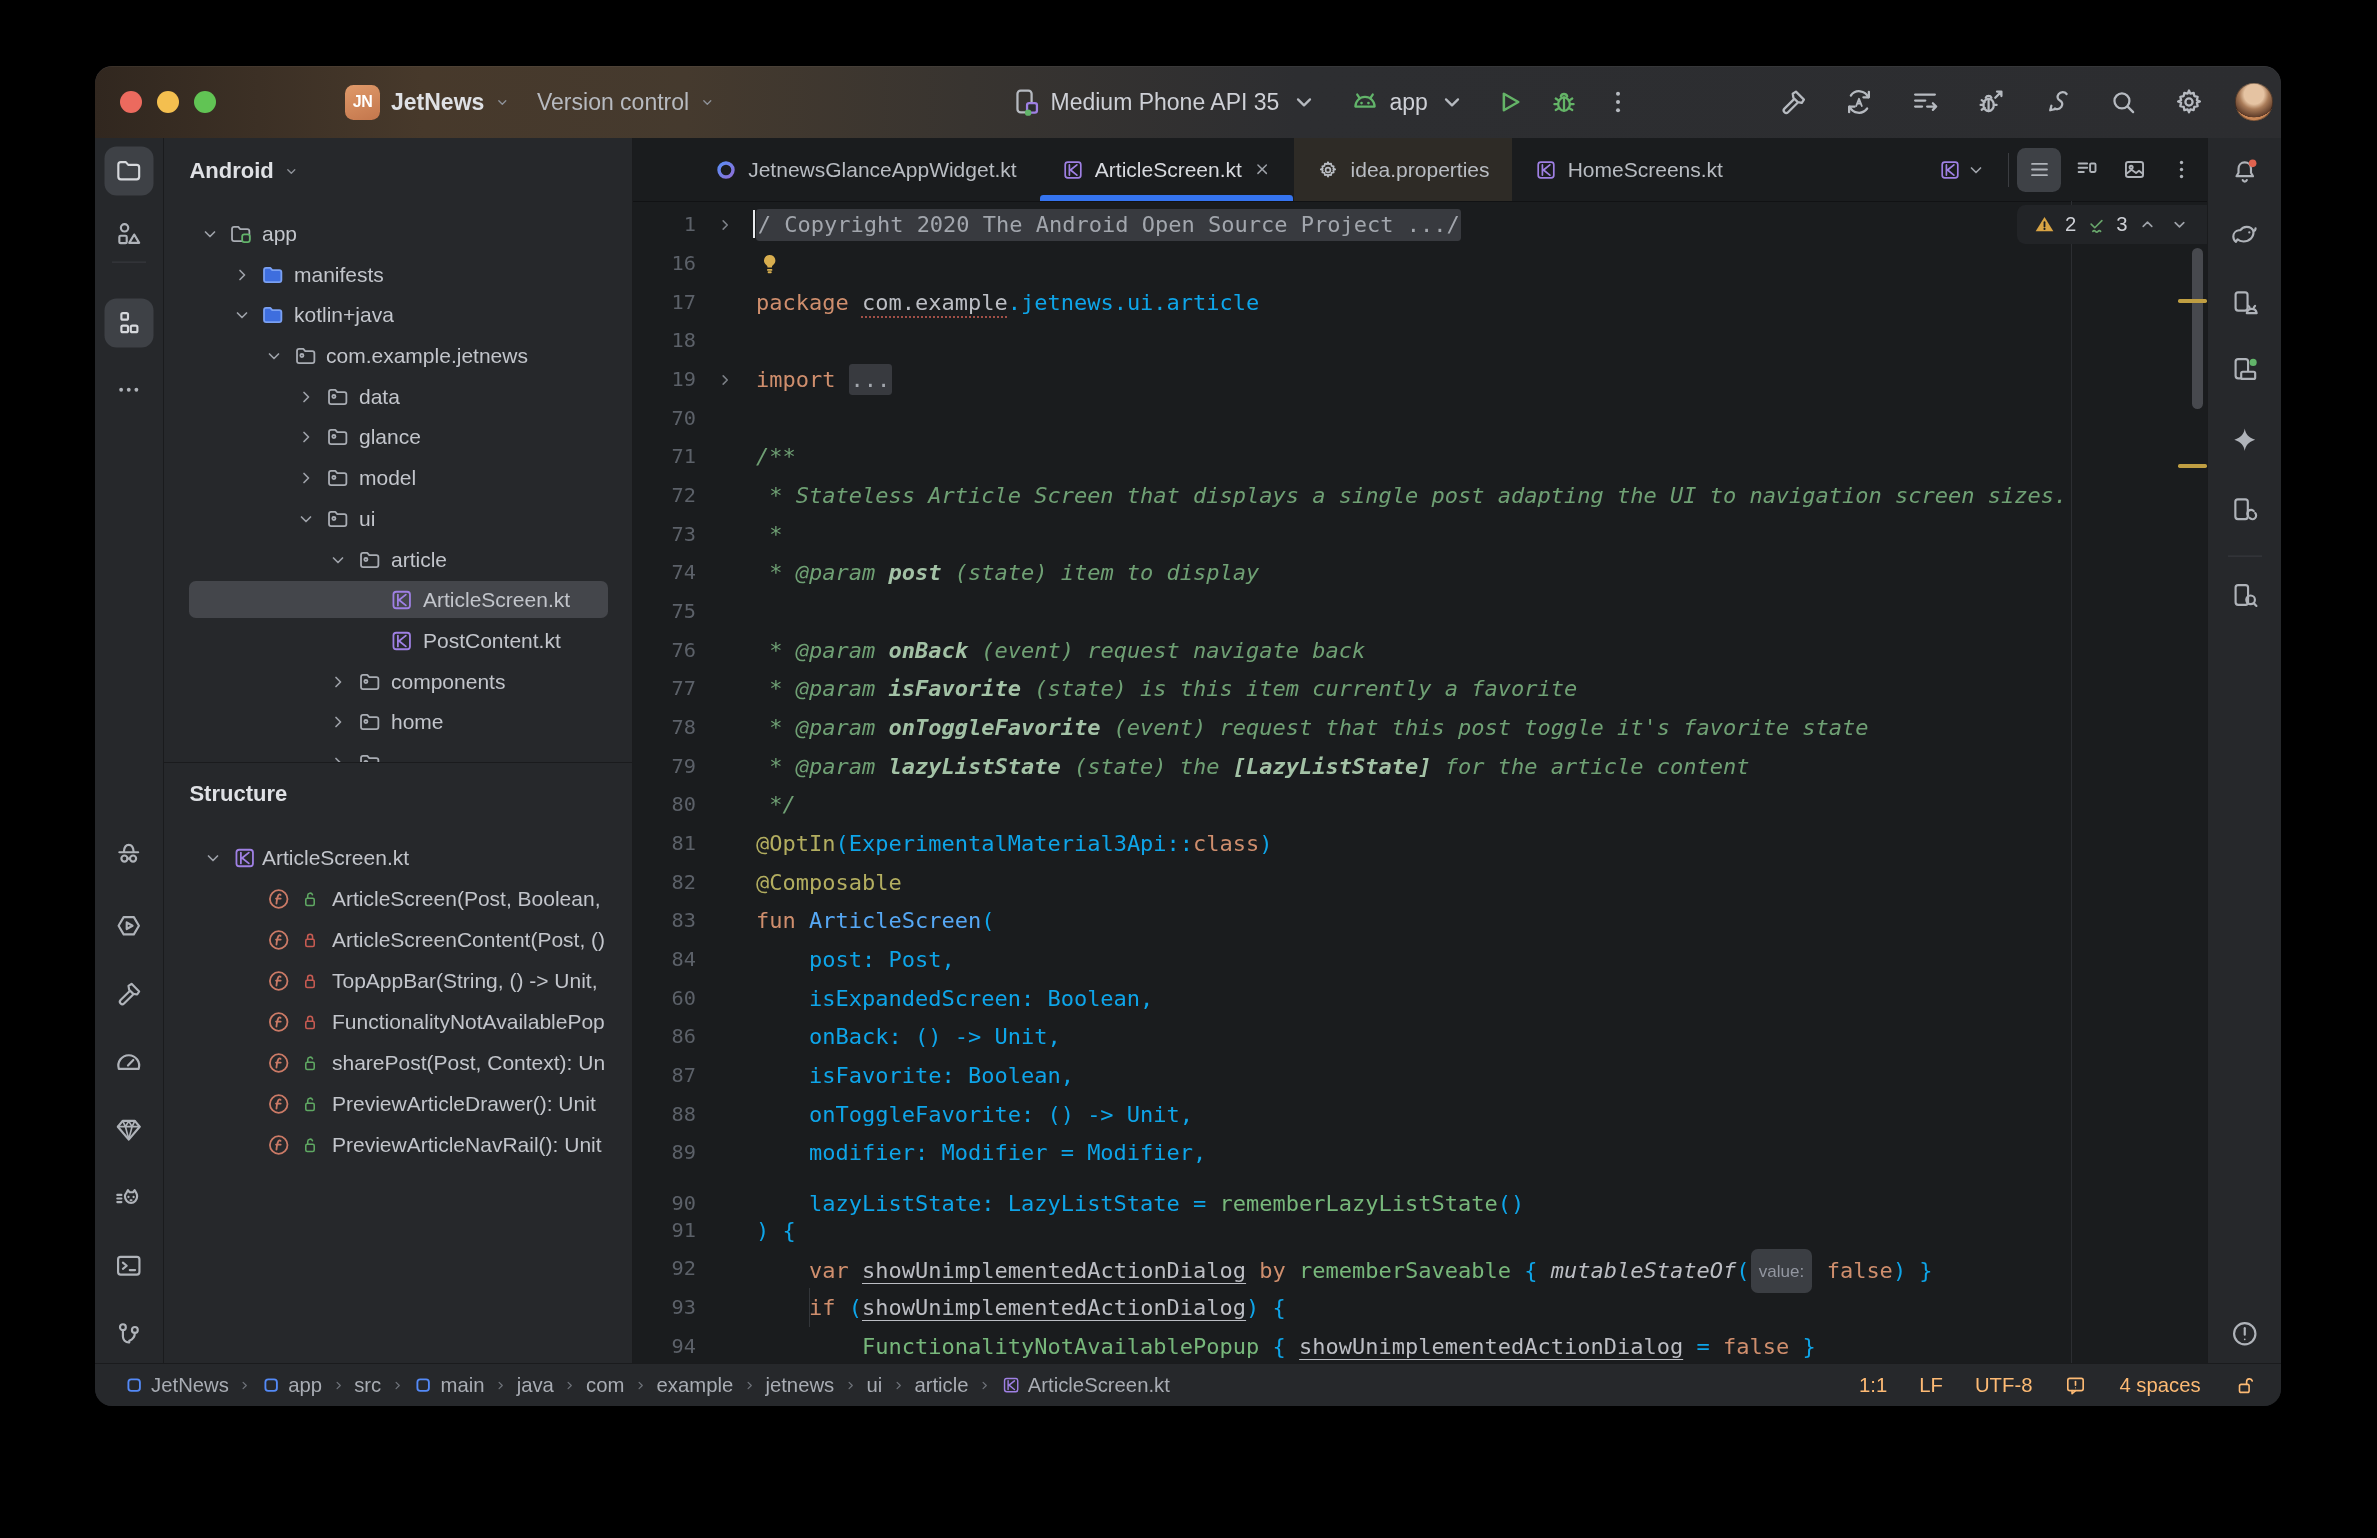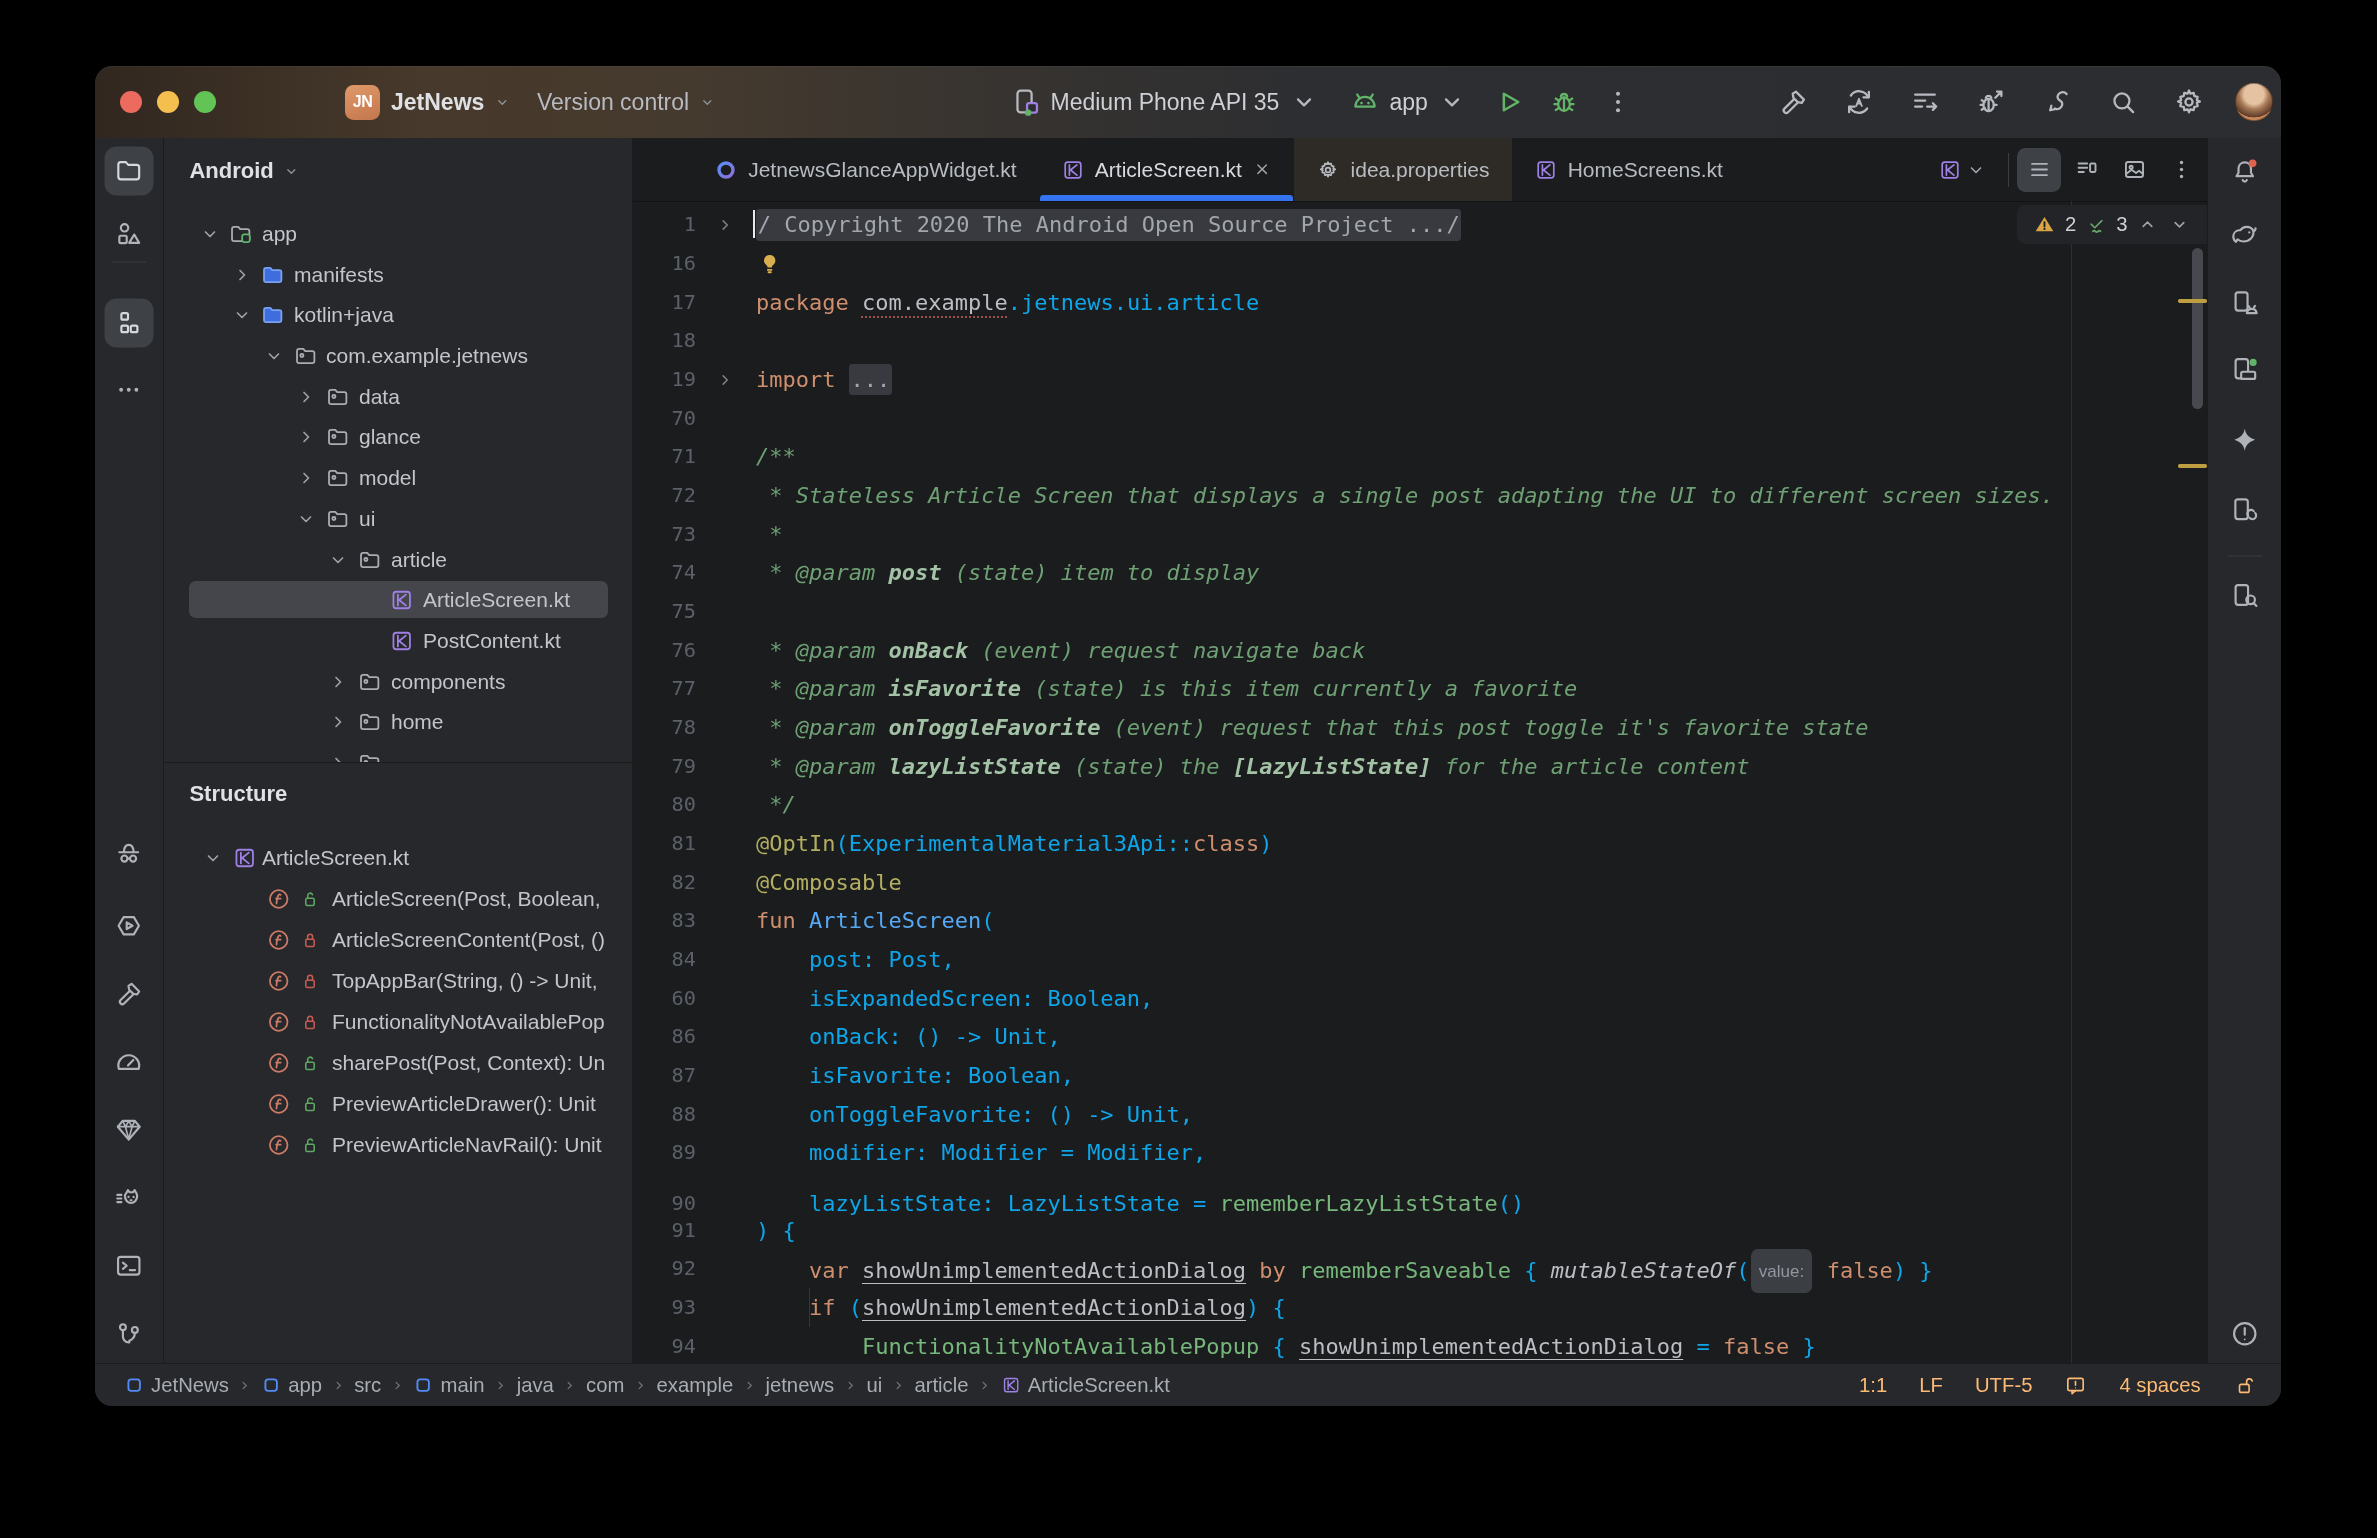--- a/index.html
+++ b/index.html
@@ -869,21 +869,21 @@
           <div class="code-line" style="top: 198px;">
             <span class="ln">70</span>
             <span class="code-text"></span>
           </div>
           <div class="code-line" style="top: 236px;">
             <span class="ln">71</span>
             <span class="code-text"><span class="tok-dc">/**</span></span>
           </div>
           <div class="code-line" style="top: 275px;">
             <span class="ln">72</span>
-            <span class="code-text"><span class="tok-dc"> * Stateless Article Screen that displays a single post adapting the UI to different screen sizes.</span></span>
+            <span class="code-text"><span class="tok-dc"> * Stateless Article Screen that displays a single post adapting the UI to navigation screen sizes.</span></span>
           </div>
           <div class="code-line" style="top: 314px;">
             <span class="ln">73</span>
             <span class="code-text"><span class="tok-dc"> *</span></span>
           </div>
           <div class="code-line" style="top: 352px;">
             <span class="ln">74</span>
             <span class="code-text"><span class="tok-dc"> * @param </span><span class="tok-dp">post</span><span class="tok-dc"> (state) item to display</span></span>
           </div>
           <div class="code-line" style="top: 391px;">
@@ -1183,21 +1183,21 @@
         </div>
       </div>
     <div class="sb-right" id="sb-right">
         <div class="sb-item">
           <span>1:1</span>
         </div>
         <div class="sb-item">
           <span>LF</span>
         </div>
         <div class="sb-item">
-          <span>UTF-5</span>
+          <span>UTF-8</span>
         </div>
         <div class="sb-item">
           <span style="display:flex">
             <svg viewBox="0 0 24 24" fill="none" stroke="currentColor" stroke-width="1.7" stroke-linecap="round" stroke-linejoin="round">
               <rect x="4" y="4.6" width="16" height="12.8" rx="2"></rect>
               <path d="M8.4 17.4v3.2l3.6-3.2"></path>
               <path d="M12 7.8v4"></path>
               <circle cx="12" cy="14.4" r=".6" fill="currentColor" stroke="none"></circle>
             </svg>
           </span>

